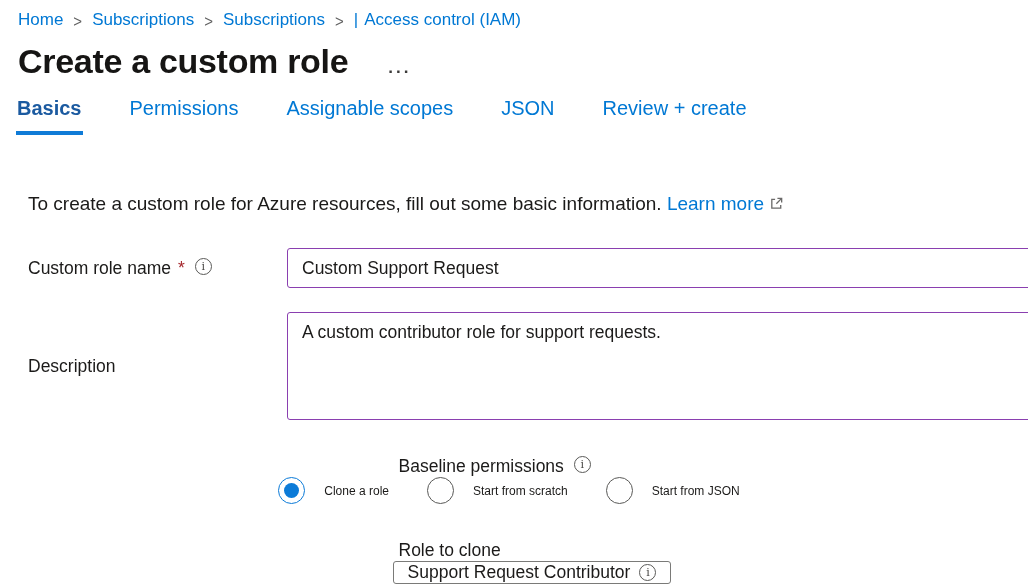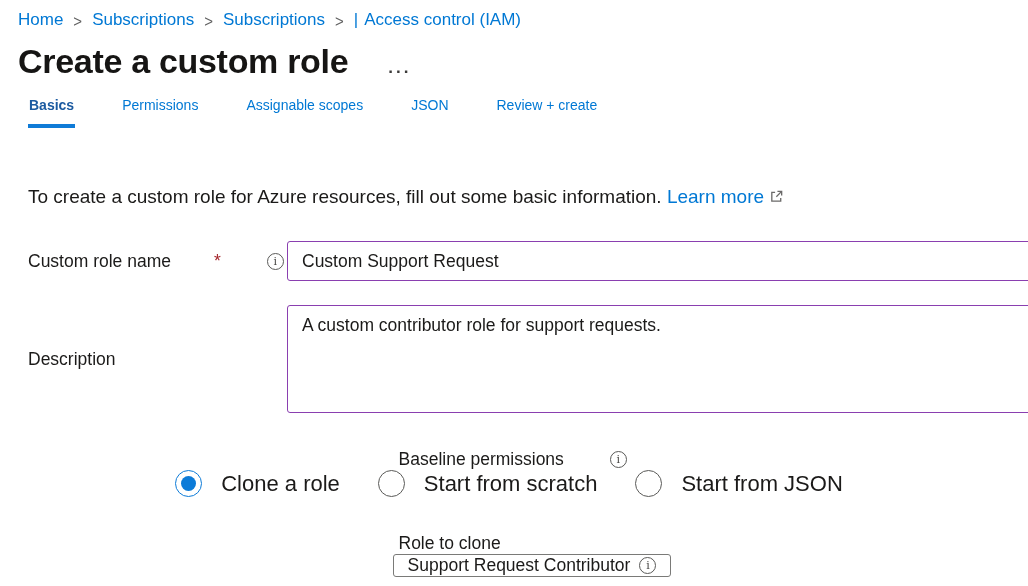--- a/index.html
+++ b/index.html
@@ -11,31 +11,31 @@
   .breadcrumb{display:flex;align-items:center;padding:10px 16px 0 18px;font-size:17px;white-space:nowrap;}
   .crumb{color:#0078d4;cursor:pointer;}
   .crumb-sep{color:#616161;font-size:15px;margin:0 10px;transform:scaleY(1.15);display:inline-block;}
   .crumb-pipe{color:#0078d4;margin:0 6px 0 0;font-weight:400;}
   .crumb-current{color:#0078d4;}
   
   .title-row{display:flex;align-items:center;padding:12px 8px 0 18px;}
   .page-title{font-size:34px;font-weight:700;letter-spacing:-0.3px;color:#161514;}
   .more-options{margin-left:40px;margin-top:12px;color:#3b3a39;font-size:17px;font-weight:700;letter-spacing:3px;cursor:pointer;line-height:10px;}
   
-  .tabs{display:flex;gap:46px;padding:16px 0 0 28px;font-size:14px;align-items:center;}
+  .tabs{display:flex;gap:46px;padding:16px 0 0 16px;font-size:20px;align-items:center;}
   .tab{color:#0078d4;padding:0 1px 11px 1px;border-bottom:4px solid transparent;cursor:pointer;}
   .tab.active{color:#1b5aa0;font-weight:700;border-bottom-color:#0f7bd7;}
   
   .intro{padding:58px 0 0 28px;font-size:19px;color:#1b1a19;}
   .learn-more{color:#0078d4;cursor:pointer;}
   .ext-icon{margin-left:5px;vertical-align:-1px;}
   
   .form{padding:33px 0 0 28px;}
   .form-row{display:flex;align-items:center;}
-  .label-col{width:259px;flex:none;display:flex;align-items:center;font-size:17.5px;color:#1b1a19;gap:36px;}
+  .label-col{width:259px;flex:none;display:flex;align-items:flex-start;font-size:17.5px;color:#1b1a19;}
   .required{color:#a4262c;margin-left:7px;}
   .info-icon{
     width:17px;height:17px;flex:none;border:1px solid #5a5a58;border-radius:50%;
     color:#444341;font-size:11px;line-height:15px;display:inline-flex;align-items:center;justify-content:center;
     font-family:"DejaVu Serif", serif;margin-left:10px;cursor:pointer;box-sizing:border-box;
   }
   .text-input{
     flex:1;height:40px;box-sizing:border-box;border:1.5px solid #8a3fb0;border-radius:3px;
     padding:0 14px;font-size:17.5px;font-family:inherit;color:#1b1a19;margin-right:-8px;outline:none;background:#fff;
   }
@@ -49,21 +49,21 @@
   .radio-group{display:flex;align-items:center;flex:1;}
   .radio-option{display:flex;align-items:center;margin-right:38px;cursor:pointer;}
   .radio-circle{
     width:27px;height:27px;box-sizing:border-box;border:1px solid #5a5a58;border-radius:50%;
     background:#fff;position:relative;flex:none;
   }
   .radio-circle.selected{border:1.5px solid #0c7bd8;}
   .radio-circle.selected::after{
     content:"";position:absolute;top:5px;left:5px;right:5px;bottom:5px;border-radius:50%;background:#0c7bd8;
   }
-  .radio-label{margin-left:19px;font-size:22px;color:#1b1a19;}
+  .radio-label{margin-left:19px;font-size:12px;color:#1b1a19;}
   
   .combo-field{
     flex:1;height:40px;box-sizing:border-box;border:1px solid #7a7a78;border-radius:3px;
     display:flex;align-items:center;padding:0 14px;font-size:17.5px;color:#1b1a19;margin-right:-8px;background:#fff;cursor:pointer;
   }
   .combo-field .info-icon{margin-left:9px;}
 </style>
 </head>
 <body>
 

